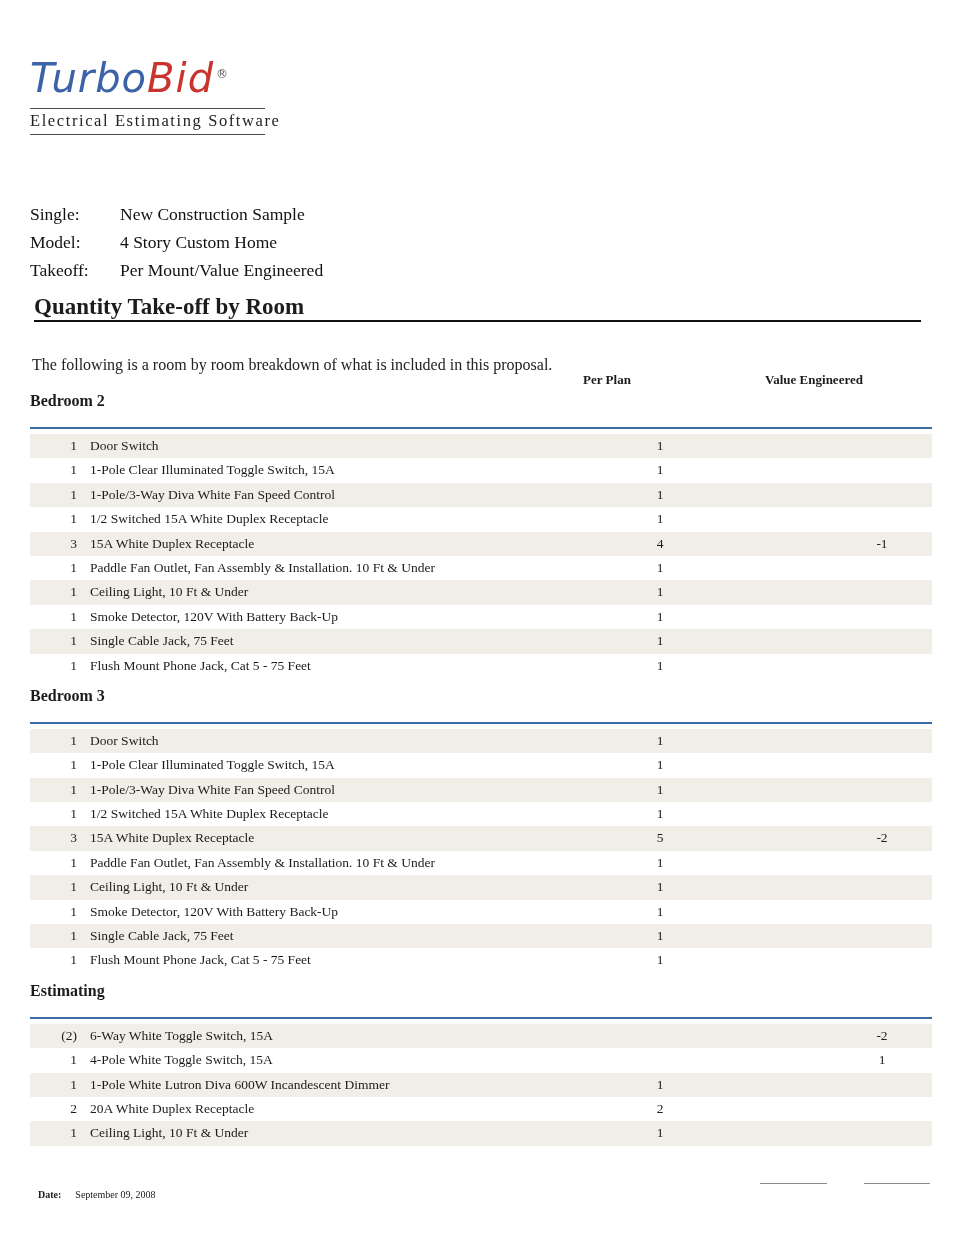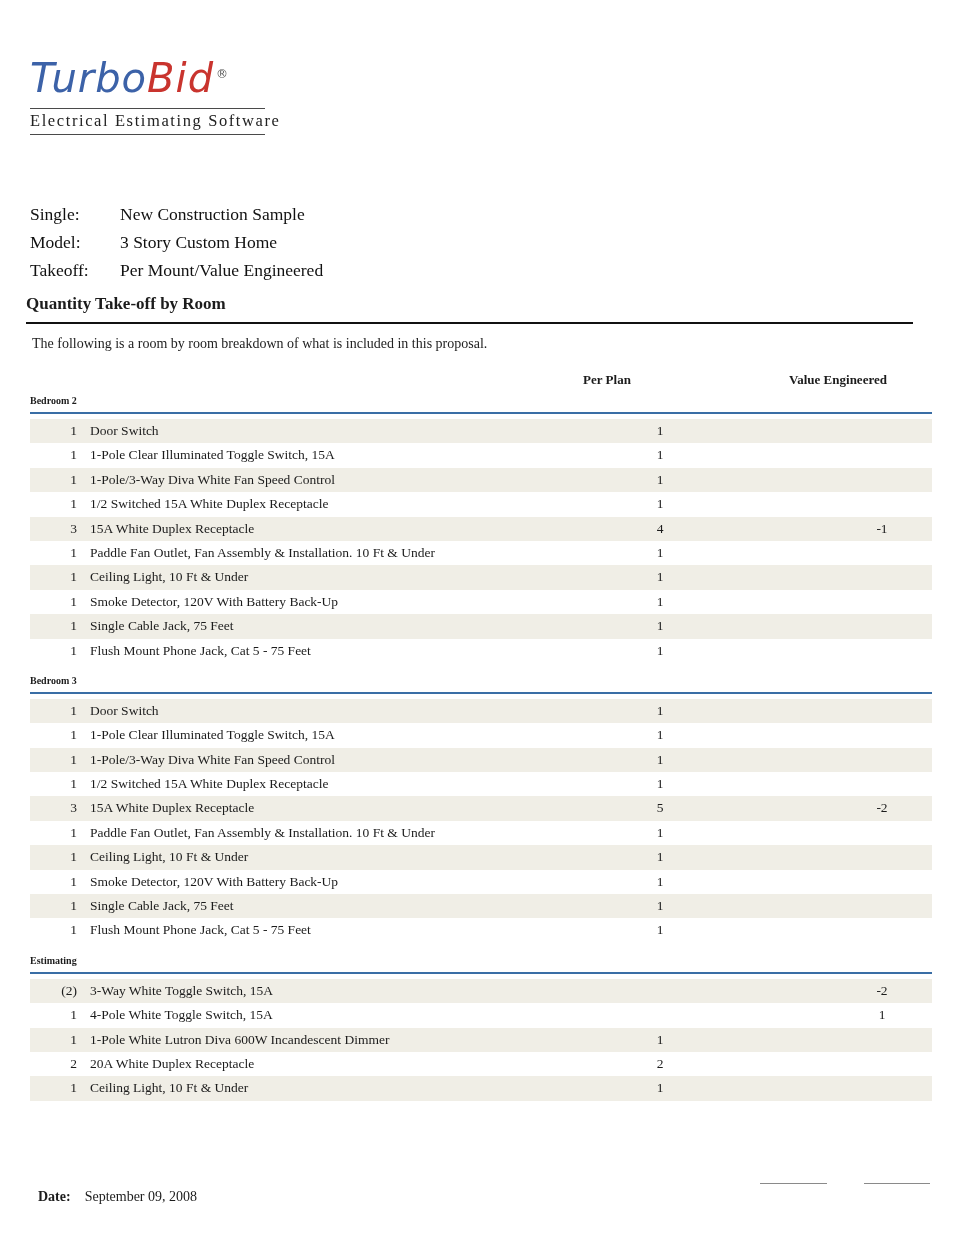--- a/index.html
+++ b/index.html
@@ -22,43 +22,43 @@
   .logo-text .reg{font-size:12px;color:#555;vertical-align:super;font-style:normal;margin-left:2px;}
   .tagline-wrap{margin-top:4px;border-top:1.5px solid #4a4a4a;border-bottom:1.5px solid #4a4a4a;padding:2px 0 3px 0;width:235px;}
   .tagline{font-size:16.5px;letter-spacing:1.6px;color:#222;white-space:nowrap;}
 
   
   .meta{position:absolute;left:30px;top:200px;display:grid;grid-template-columns:90px auto;column-gap:0;row-gap:0;font-size:17.5px;line-height:28px;}
   .meta .label{color:#111;}
   .meta .value{color:#111;}
 
   
-  .title{position:absolute;left:26px;top:294px;width:887px;font-size:17px;font-weight:bold;padding-bottom:8px;border-bottom:2.5px solid #111;}
-
-  .desc{position:absolute;left:32px;top:336px;font-size:14px;color:#222;}
+  .title{position:absolute;left:34px;top:294px;width:887px;font-size:23px;font-weight:bold;padding-bottom:0;border-bottom:2.5px solid #111;}
+
+  .desc{position:absolute;left:32px;top:356px;font-size:16px;color:#222;}
 
   
   .col-headers{position:absolute;left:30px;top:372px;width:902px;height:16px;font-size:13px;font-weight:bold;}
   .col-headers .pp-head{position:absolute;left:577px;transform:translateX(-50%);white-space:nowrap;}
-  .col-headers .ve-head{position:absolute;left:808px;transform:translateX(-50%);white-space:nowrap;}
+  .col-headers .ve-head{position:absolute;left:784px;transform:translateX(-50%);white-space:nowrap;}
 
   
   .sections{position:absolute;left:30px;top:392px;width:902px;}
   .section{margin-bottom:8px;}
   .section + .section{margin-top:9px;}
-  .section-title{font-size:10px;font-weight:bold;line-height:17px;padding-bottom:3px;border-bottom:2px solid var(--accent-blue);margin-bottom:5px;}
+  .section-title{font-size:16px;font-weight:bold;line-height:17px;padding-bottom:18px;border-bottom:2px solid var(--accent-blue);margin-bottom:5px;}
   .row{display:grid;grid-template-columns:47px 483px 200px 72px 100px;height:24.4px;line-height:24.4px;font-size:13.5px;}
   .row.shaded{background:var(--row-shade);}
   .row .qty{text-align:right;}
   .row .desc-cell{padding-left:13px;overflow:hidden;white-space:nowrap;}
   .row .pp{text-align:center;}
   .row .ve{text-align:center;}
 
   
-  .footer-date{position:absolute;left:38px;top:1189px;font-size:14px;}
+  .footer-date{position:absolute;left:38px;top:1189px;font-size:10px;}
   .footer-date .date-label{font-weight:bold;margin-right:14px;}
   .sig-line{position:absolute;top:1183px;border-top:1.2px solid #8a8a8a;}
   .sig-line.sig1{left:760px;width:67px;}
   .sig-line.sig2{left:864px;width:66px;}
 </style>
 </head>
 <body>
 
 <div class="page">
 
@@ -68,21 +68,21 @@
     </div>
     <div class="tagline-wrap">
       <div class="tagline">Electrical Estimating Software</div>
     </div>
   </header>
 
   <section class="meta">
     <span class="label">Single:</span>
     <span class="value">New Construction Sample</span>
     <span class="label">Model:</span>
-    <span class="value">3 Story Custom Home</span>
+    <span class="value">4 Story Custom Home</span>
     <span class="label">Takeoff:</span>
     <span class="value">Per Mount/Value Engineered</span>
   </section>
 
   <h1 class="title">Quantity Take-off by Room</h1>
 
   <div class="desc">The following is a room by room breakdown of what is included in this proposal.</div>
 
   <div class="col-headers">
     <span class="pp-head">Per Plan</span>
@@ -233,21 +233,21 @@
           <span class="desc-cell">Flush Mount Phone Jack, Cat 5 - 75 Feet</span>
           <span class="pp">1</span>
           <span class="spacer"></span>
           <span class="ve"></span>
         </div>
       </div>
       <div class="section">
         <div class="section-title">Estimating</div>
         <div class="row shaded">
           <span class="qty">(2)</span>
-          <span class="desc-cell">3-Way White Toggle Switch, 15A</span>
+          <span class="desc-cell">6-Way White Toggle Switch, 15A</span>
           <span class="pp"></span>
           <span class="spacer"></span>
           <span class="ve">-2</span>
         </div>
         <div class="row">
           <span class="qty">1</span>
           <span class="desc-cell">4-Pole White Toggle Switch, 15A</span>
           <span class="pp"></span>
           <span class="spacer"></span>
           <span class="ve">1</span>

